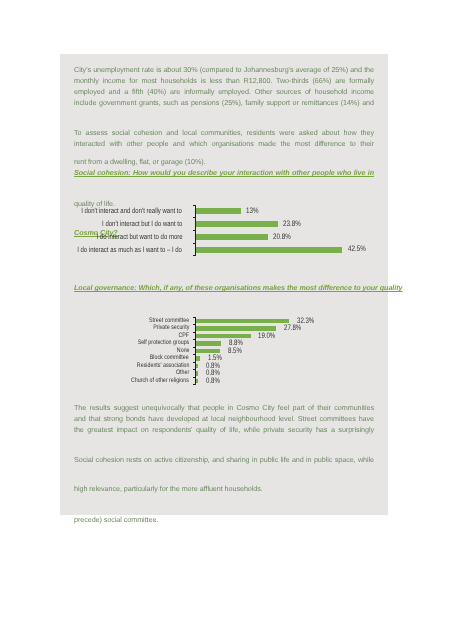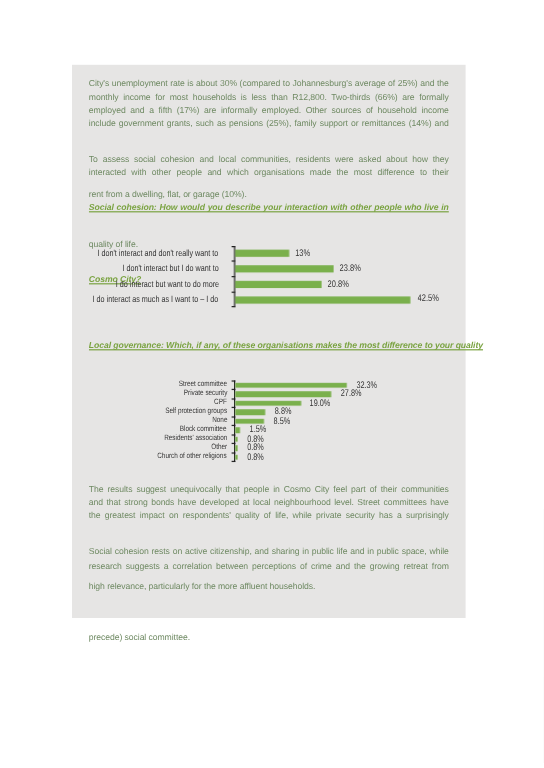--- a/index.html
+++ b/index.html
@@ -29,21 +29,21 @@
 </style>
 </head>
 <body>
 
 <div class="page">
   <div class="panel"></div>
 
   <div class="tblock" id="p1" style="top:63.5px;">
       <div class="tline">City's unemployment rate is about 30% (compared to Johannesburg's average of 25%) and the</div>
       <div class="tline">monthly income for most households is less than R12,800. Two-thirds (66%) are formally</div>
-      <div class="tline">employed and a fifth (17%) are informally employed. Other sources of household income</div>
+      <div class="tline">employed and a fifth (40%) are informally employed. Other sources of household income</div>
       <div class="tline">include government grants, such as pensions (25%), family support or remittances (14%) and</div>
       <div class="tline last">rent from a dwelling, flat, or garage (10%).</div>
     </div>
   <div class="tblock" id="p2" style="top:127.2px;">
       <div class="tline">To assess social cohesion and local communities, residents were asked about how they</div>
       <div class="tline">interacted with other people and which organisations made the most difference to their</div>
       <div class="tline last">quality of life.</div>
     </div>
   <div class="tblock qblock" id="q1" style="top:167.3px;">
       <div class="tline">Social cohesion: How would you describe your interaction with other people who live in</div>
@@ -53,21 +53,20 @@
       <div class="tline">Local governance: Which, if any, of these organisations makes the most difference to your quality</div>
     </div>
   <div class="tblock" id="p3" style="top:401.7px;">
       <div class="tline">The results suggest unequivocally that people in Cosmo City feel part of their communities</div>
       <div class="tline">and that strong bonds have developed at local neighbourhood level. Street committees have</div>
       <div class="tline">the greatest impact on respondents' quality of life, while private security has a surprisingly</div>
       <div class="tline last">high relevance, particularly for the more affluent households.</div>
     </div>
   <div class="tblock" id="p4" style="top:454.3px;">
       <div class="tline">Social cohesion rests on active citizenship, and sharing in public life and in public space, while</div>
-      <div class="tline">research suggests a correlation between perceptions of crime and the growing retreat from</div>
       <div class="tline last">precede) social committee.</div>
     </div>
 
   <div class="chartlayer" id="chart1">
       <div class="axis" style="left: 194.9px; top: 205px; width: 1.1px; height: 51.1px;"></div>
       <div class="tick" style="left: 192.9px; top: 205px; width: 3.1px; height: 1.2px;"></div>
       <div class="tick" style="left: 192.9px; top: 254.9px; width: 3.1px; height: 1.2px;"></div>
       <div class="bar" style="left: 196px; top: 208.2px; width: 44.785px; height: 6.2px; background: rgb(122, 176, 76);"></div>
       <div class="blabel" style="right: 270.8px; top: 207.1px; font-size: 7.5px; line-height: 7.5px; letter-spacing: 0px; transform: scaleX(0.8) translateZ(0px); transform-origin: 100% 50%;">I don't interact and don't really want to</div>
       <div class="bval" style="left: 246.285px; top: 206.85px; font-size: 8px; line-height: 8px; letter-spacing: 0px; transform: scaleX(0.78) translateZ(0px); transform-origin: 0% 50%;">13%</div>

